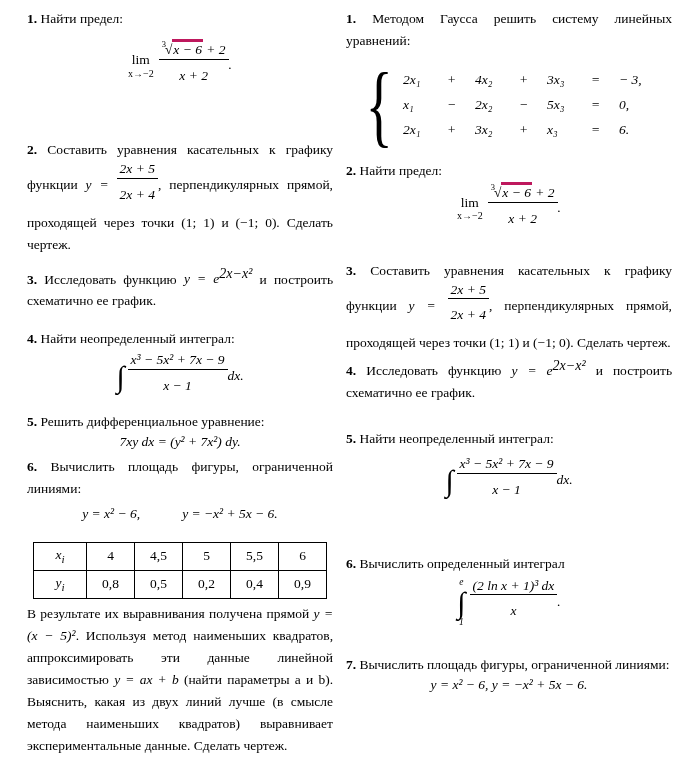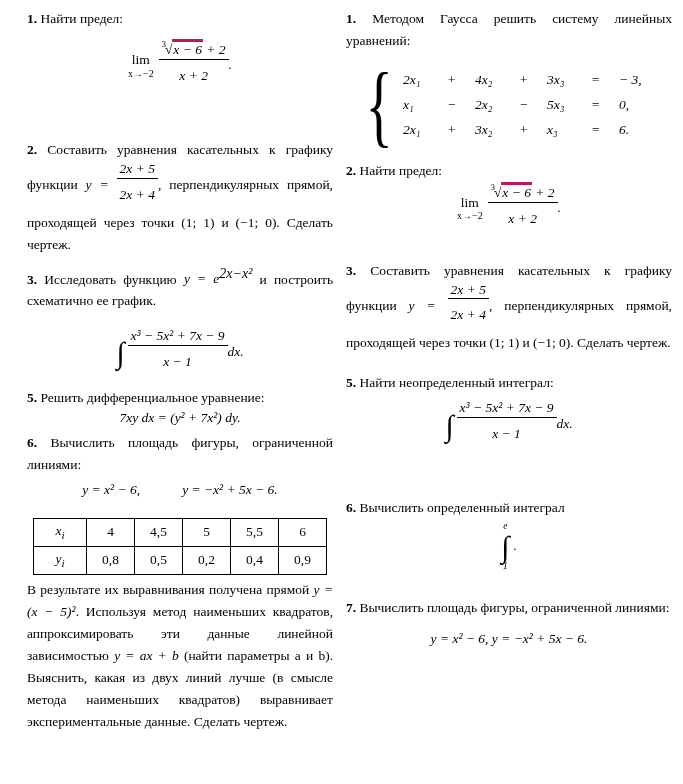--- a/index.html
+++ b/index.html
@@ -72,20 +72,24 @@
     <span>перпендикулярных прямой, проходящей через точки (1; 1) и (−1; 0). Сделать чертеж.</span>
   </p>
 
   <p class="para" style="margin-bottom:16px">
     <span class="bnum">3.</span>
     <span>Исследовать функцию</span>
     <span class="math"><span>y = e</span><sup class="esup">2x−x²</sup></span>
     <span>и построить схематично ее график.</span>
   </p>
 
+  <p class="para" style="margin-bottom:2px">
+    <span class="bnum">4.</span>
+    <span>Найти неопределенный интеграл:</span>
+  </p>
   <div class="formula-block" style="margin-bottom:8px">
     <span class="isign">∫</span><span class="frac"><span class="fnum">x³ − 5x² + 7x − 9</span><span class="fden">x − 1</span></span><span class="math">dx.</span>
   </div>
 
   <p class="para" style="margin-bottom:1px">
     <span class="bnum">5.</span>
     <span>Решить дифференциальное уравнение:</span>
   </p>
   <div class="formula-block math" style="margin-bottom:6px">7xy dx = (y² + 7x²) dy.</div>
 
@@ -165,46 +169,52 @@
   <div class="formula-block" style="margin-bottom:24px">
     <span class="lim">
       <span class="lop">lim</span>
       <span class="lsub">x→−2</span>
     </span><span class="frac">
       <span class="fnum"><sup class="ridx">3</sup><span class="rsign">√</span><span class="rbar">x − 6</span><span> + 2</span></span>
       <span class="fden">x + 2</span>
     </span><span class="math">.</span>
   </div>
 
-  <p class="para" style="margin-bottom:18px">
+  <p class="para" style="">
     <span class="bnum">3.</span>
     <span>Составить уравнения касательных к графику функции</span>
     <span class="math">y = </span><span class="frac"><span class="fnum">2x + 5</span><span class="fden">2x + 4</span></span><span>,</span>
     <span>перпендикулярных прямой, проходящей через точки (1; 1) и (−1; 0). Сделать чертеж.</span>
   </p>
 
+  <p class="para" style="margin-bottom:24px">
+    <span class="bnum">4.</span>
+    <span>Исследовать функцию</span>
+    <span class="math"><span>y = e</span><sup class="esup">2x−x²</sup></span>
+    <span>и построить схематично ее график.</span>
+  </p>
 
   <p class="para" style="margin-bottom:6px">
     <span class="bnum">5.</span>
     <span>Найти неопределенный интеграл:</span>
   </p>
   <div class="formula-block" style="margin-bottom:46px">
     <span class="isign">∫</span><span class="frac"><span class="fnum">x³ − 5x² + 7x − 9</span><span class="fden">x − 1</span></span><span class="math">dx.</span>
   </div>
 
   <p class="para" style="margin-bottom:3px">
     <span class="bnum">6.</span>
     <span>Вычислить определенный интеграл</span>
   </p>
   <div class="formula-block" style="margin-bottom:26px">
     <span class="defint">
       <span class="ib">e</span>
       <span class="isign">∫</span>
       <span class="ib">1</span>
-    </span><span class="math">.</span>
-  </div>
-
-  <p class="para" style="margin-bottom:12px">
+    </span><span class="frac"><span class="fnum">(2 ln x + 1)³ dx</span><span class="fden">x</span></span><span class="math">.</span>
+  </div>
+
+  <p class="para" style="margin-bottom:1px">
     <span class="bnum">7.</span>
     <span>Вычислить площадь фигуры, ограниченной линиями:</span>
   </p>
   <div class="formula-block math">y = x² − 6, y = −x² + 5x − 6.</div>
 </div>
 
 </body></html>

